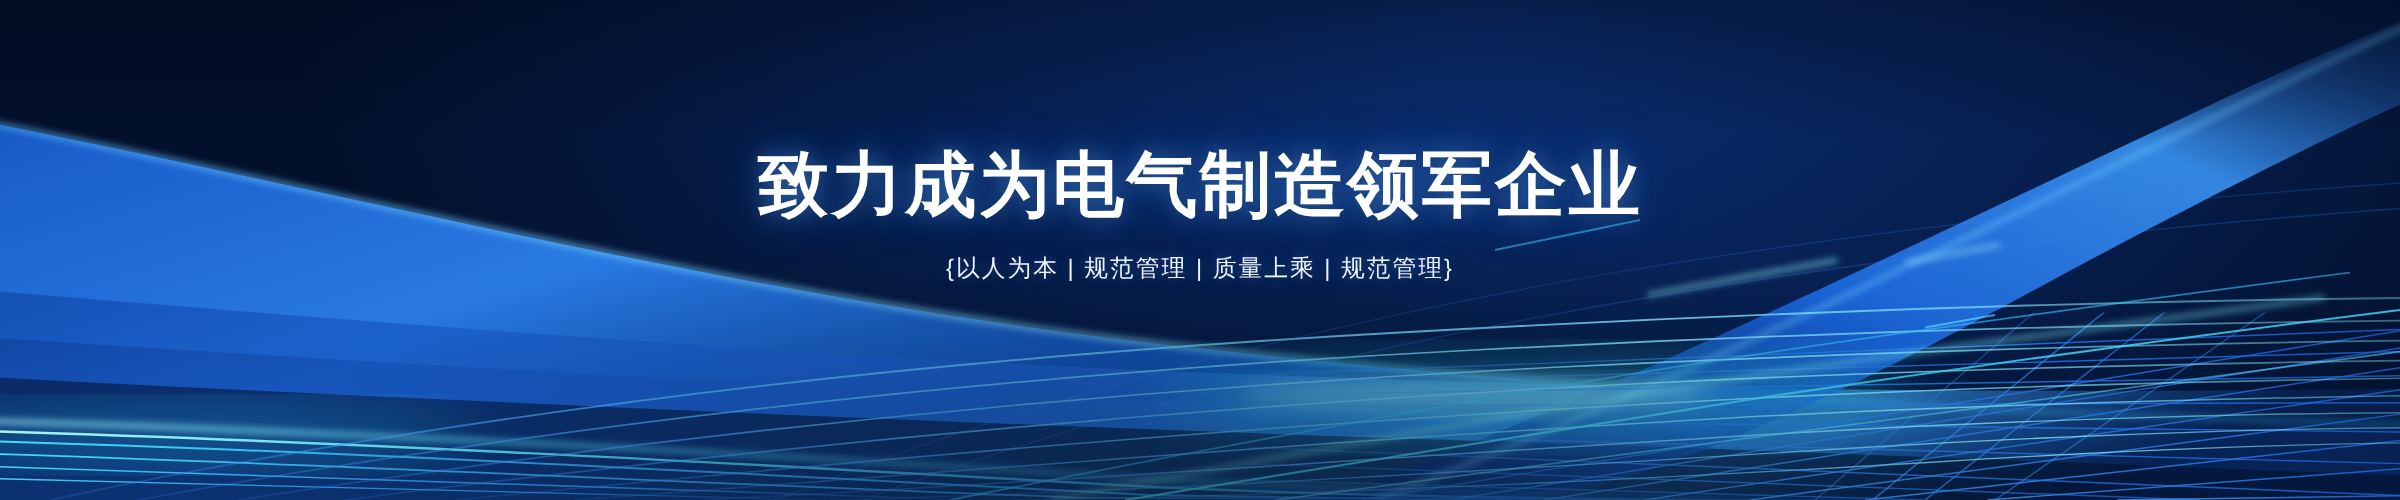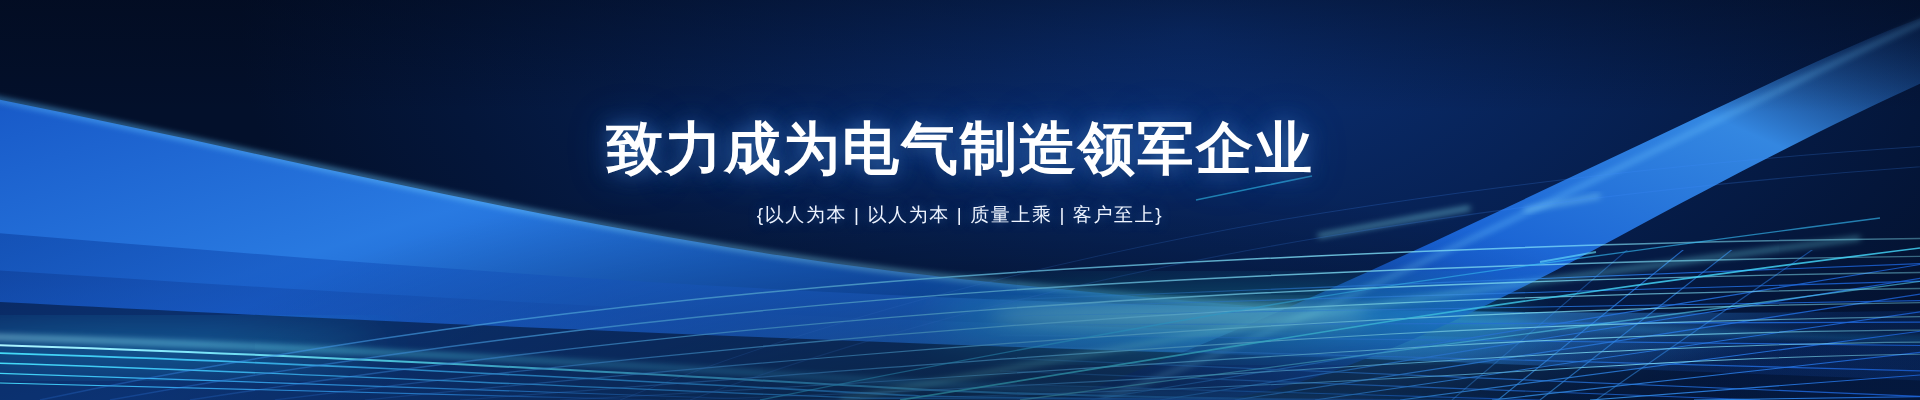--- a/index.html
+++ b/index.html
@@ -236,16 +236,16 @@
     <g fill="none" stroke="#3f8fff" stroke-opacity="0.22">
       <path d="M 690,400 C 880,330 1090,276 1330,236 C 1560,198 1780,176 1960,164" stroke-width="1.1"></path>
       <path d="M 620,400 C 810,324 1030,264 1280,220 C 1520,180 1760,156 1960,144" stroke-width="1"></path>
     </g>
   </svg>
 
   <div class="layer" id="bg-vignette"></div>
 
   <div id="text-block">
     <h1 id="title">致力成为电气制造领军企业</h1>
-    <p id="subtitle">{以人为本  |  以人为本  |  质量上乘  |  客户至上}</p>
+    <p id="subtitle">{以人为本  |  规范管理  |  质量上乘  |  规范管理}</p>
   </div>
 
 </div>
 
 </body></html>

